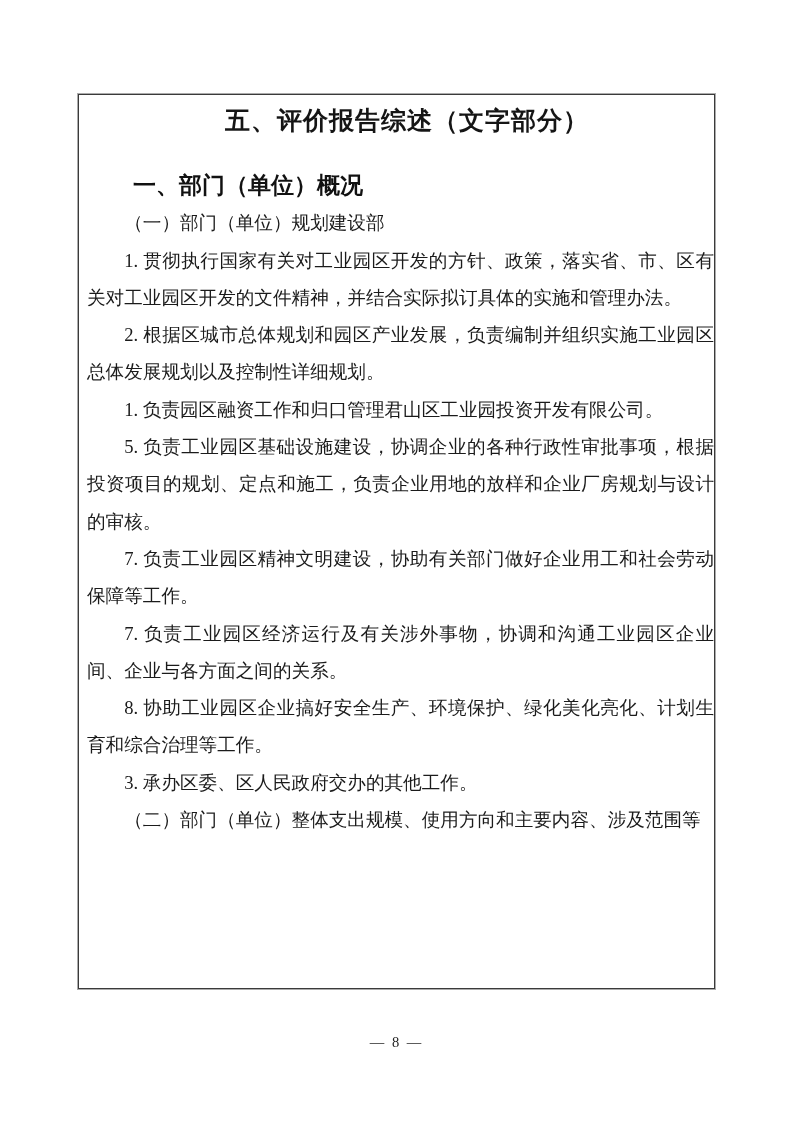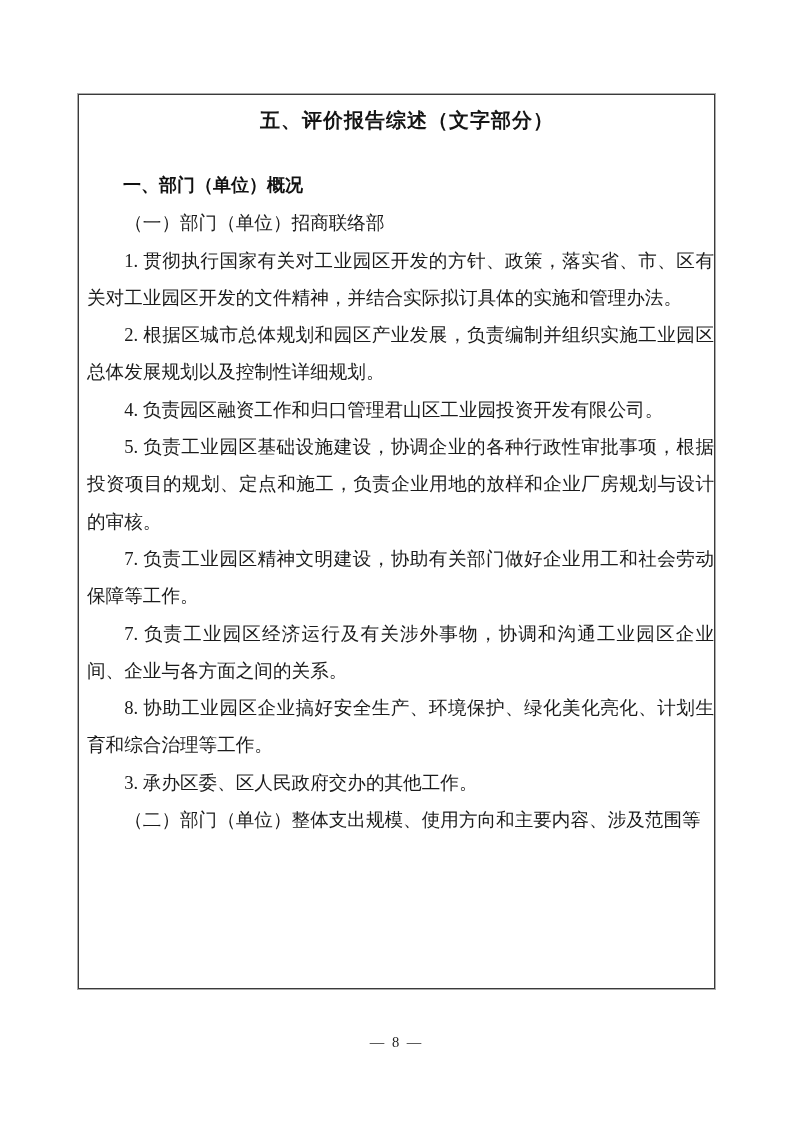--- a/index.html
+++ b/index.html
@@ -26,21 +26,21 @@
     outline: 1px solid #ababab;
     background: #ffffff;
     padding-top: 10px;
     overflow: hidden;
   }
   .doc-title {
     margin: 0;
     text-align: center;
     font-family: "Liberation Sans", "DejaVu Sans", sans-serif;
     font-weight: bold;
-    font-size: 20px;
+    font-size: 25px;
     line-height: 30px;
     letter-spacing: 1px;
     color: #151515;
     padding-left: 21px;
   }
   .content {
     margin: 32px 0 0 8px;
     width: 627px;
     font-size: 18.6px;
     line-height: 37.3px;
@@ -48,45 +48,45 @@
     text-justify: inter-ideograph;
     hanging-punctuation: allow-end;
   }
   .content p {
     margin: 0;
     text-indent: 2em;
   }
   .section-heading {
     font-family: "Liberation Sans", "DejaVu Sans", sans-serif;
     font-weight: bold;
-    font-size: 18px;
+    font-size: 23px;
     color: #111111;
   }
   .page-number {
     position: absolute;
     left: 0;
     top: 1034px;
     width: 100%;
     text-align: center;
     font-size: 14.5px;
     letter-spacing: 2px;
     color: #222222;
   }
 </style>
 </head>
 <body>
 
 <div class="frame">
   <h1 class="doc-title">五、评价报告综述（文字部分）</h1>
   <div class="content">
     <p class="section-heading">一、部门（单位）概况</p>
-    <p>（一）部门（单位）招商联络部</p>
+    <p>（一）部门（单位）规划建设部</p>
     <p>1. 贯彻执行国家有关对工业园区开发的方针、政策，落实省、市、区有关对工业园区开发的文件精神，并结合实际拟订具体的实施和管理办法。</p>
     <p>2. 根据区城市总体规划和园区产业发展，负责编制并组织实施工业园区总体发展规划以及控制性详细规划。</p>
-    <p>4. 负责园区融资工作和归口管理君山区工业园投资开发有限公司。</p>
+    <p>1. 负责园区融资工作和归口管理君山区工业园投资开发有限公司。</p>
     <p>5. 负责工业园区基础设施建设，协调企业的各种行政性审批事项，根据投资项目的规划、定点和施工，负责企业用地的放样和企业厂房规划与设计的审核。</p>
     <p>7. 负责工业园区精神文明建设，协助有关部门做好企业用工和社会劳动保障等工作。</p>
     <p>7. 负责工业园区经济运行及有关涉外事物，协调和沟通工业园区企业间、企业与各方面之间的关系。</p>
     <p>8. 协助工业园区企业搞好安全生产、环境保护、绿化美化亮化、计划生育和综合治理等工作。</p>
     <p>3. 承办区委、区人民政府交办的其他工作。</p>
     <p>（二）部门（单位）整体支出规模、使用方向和主要内容、涉及范围等</p>
   </div>
 </div>
 
 <div class="page-number">— 8 —</div>

